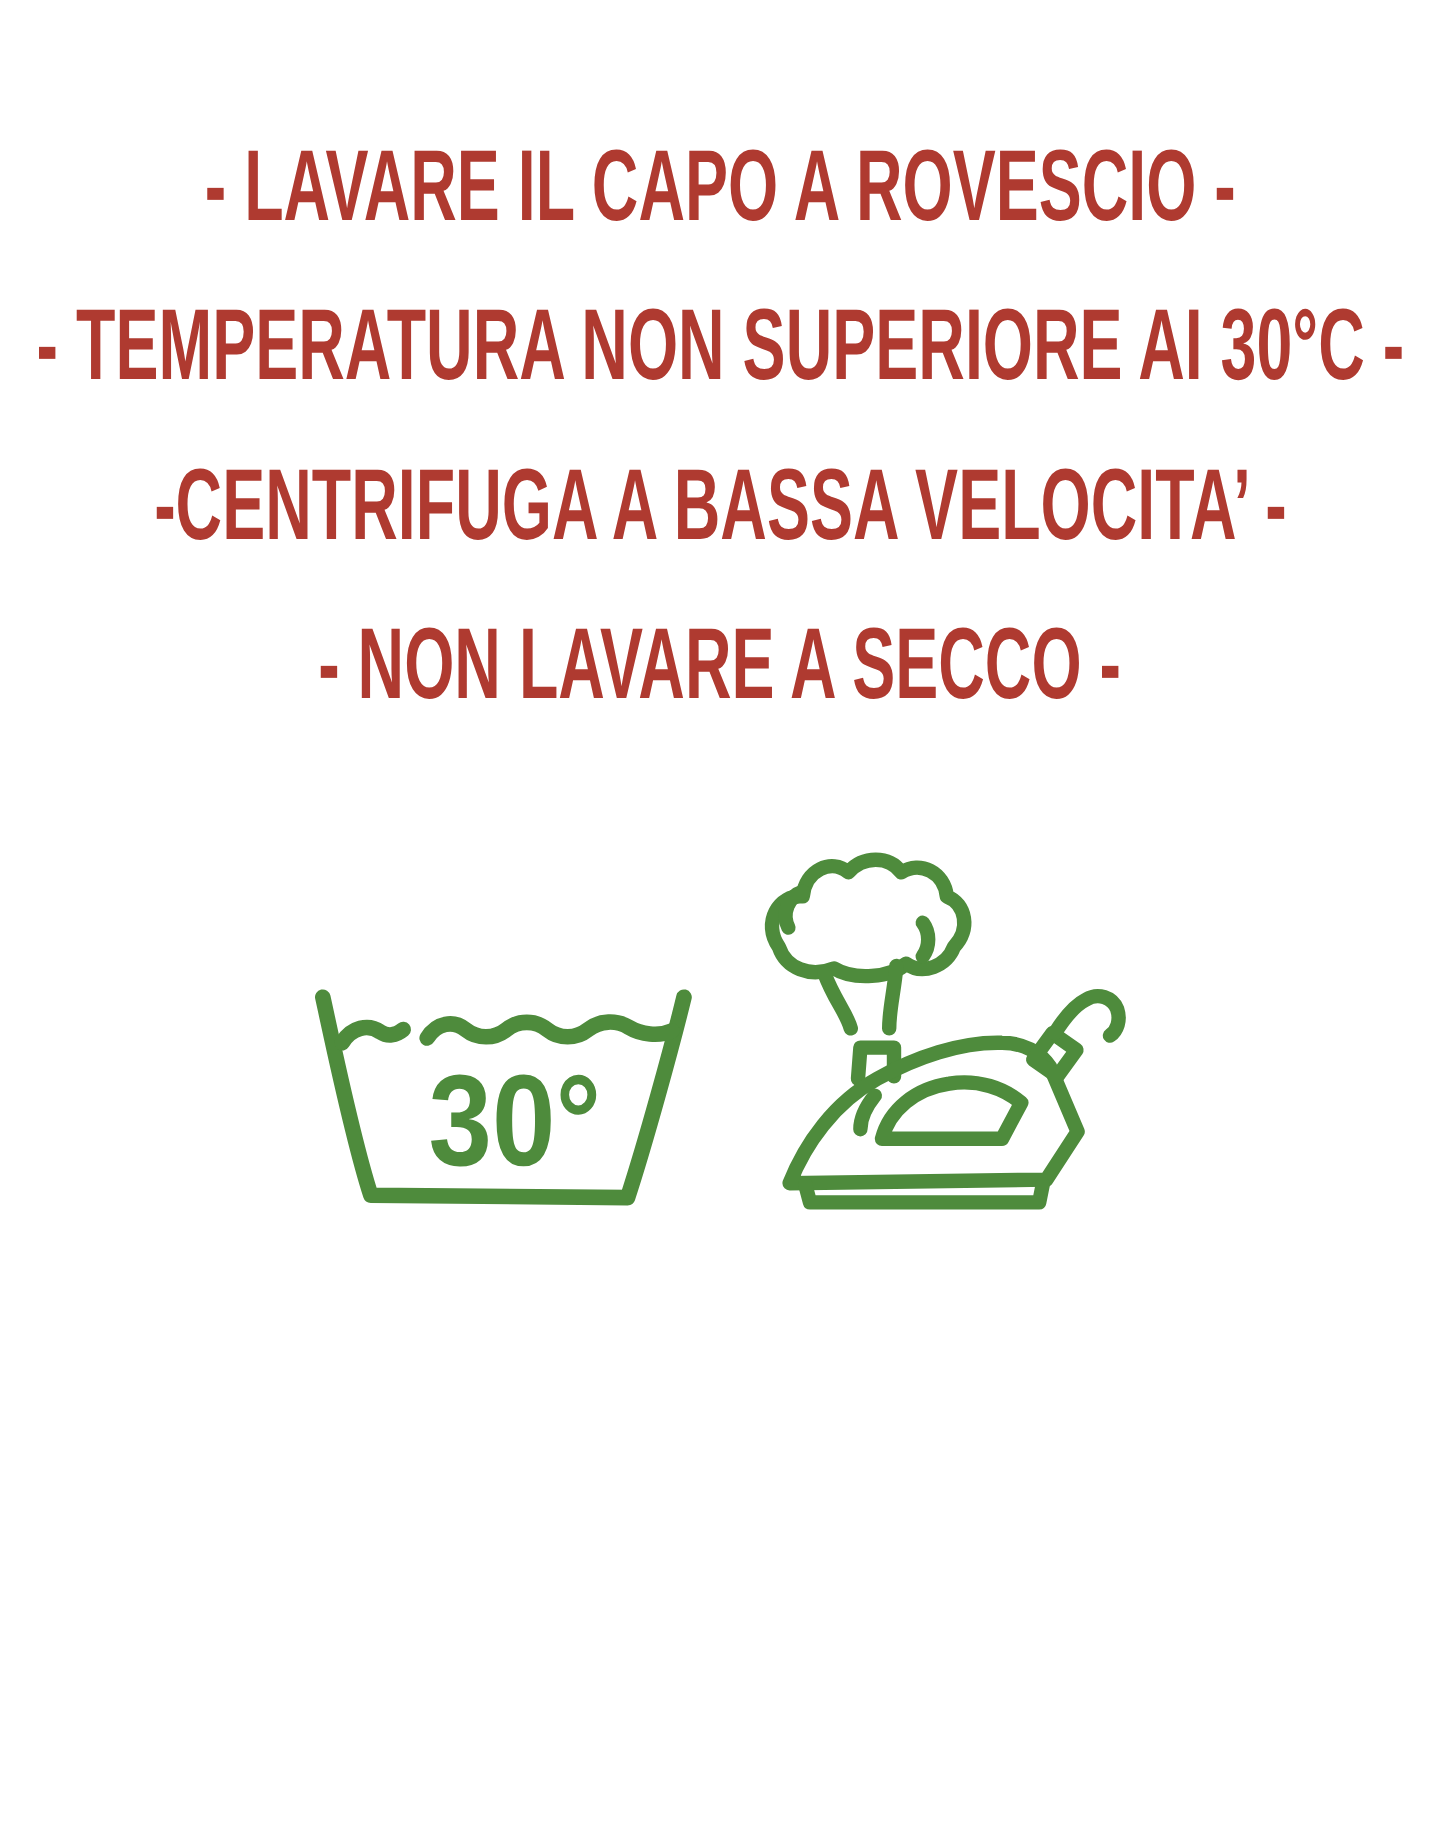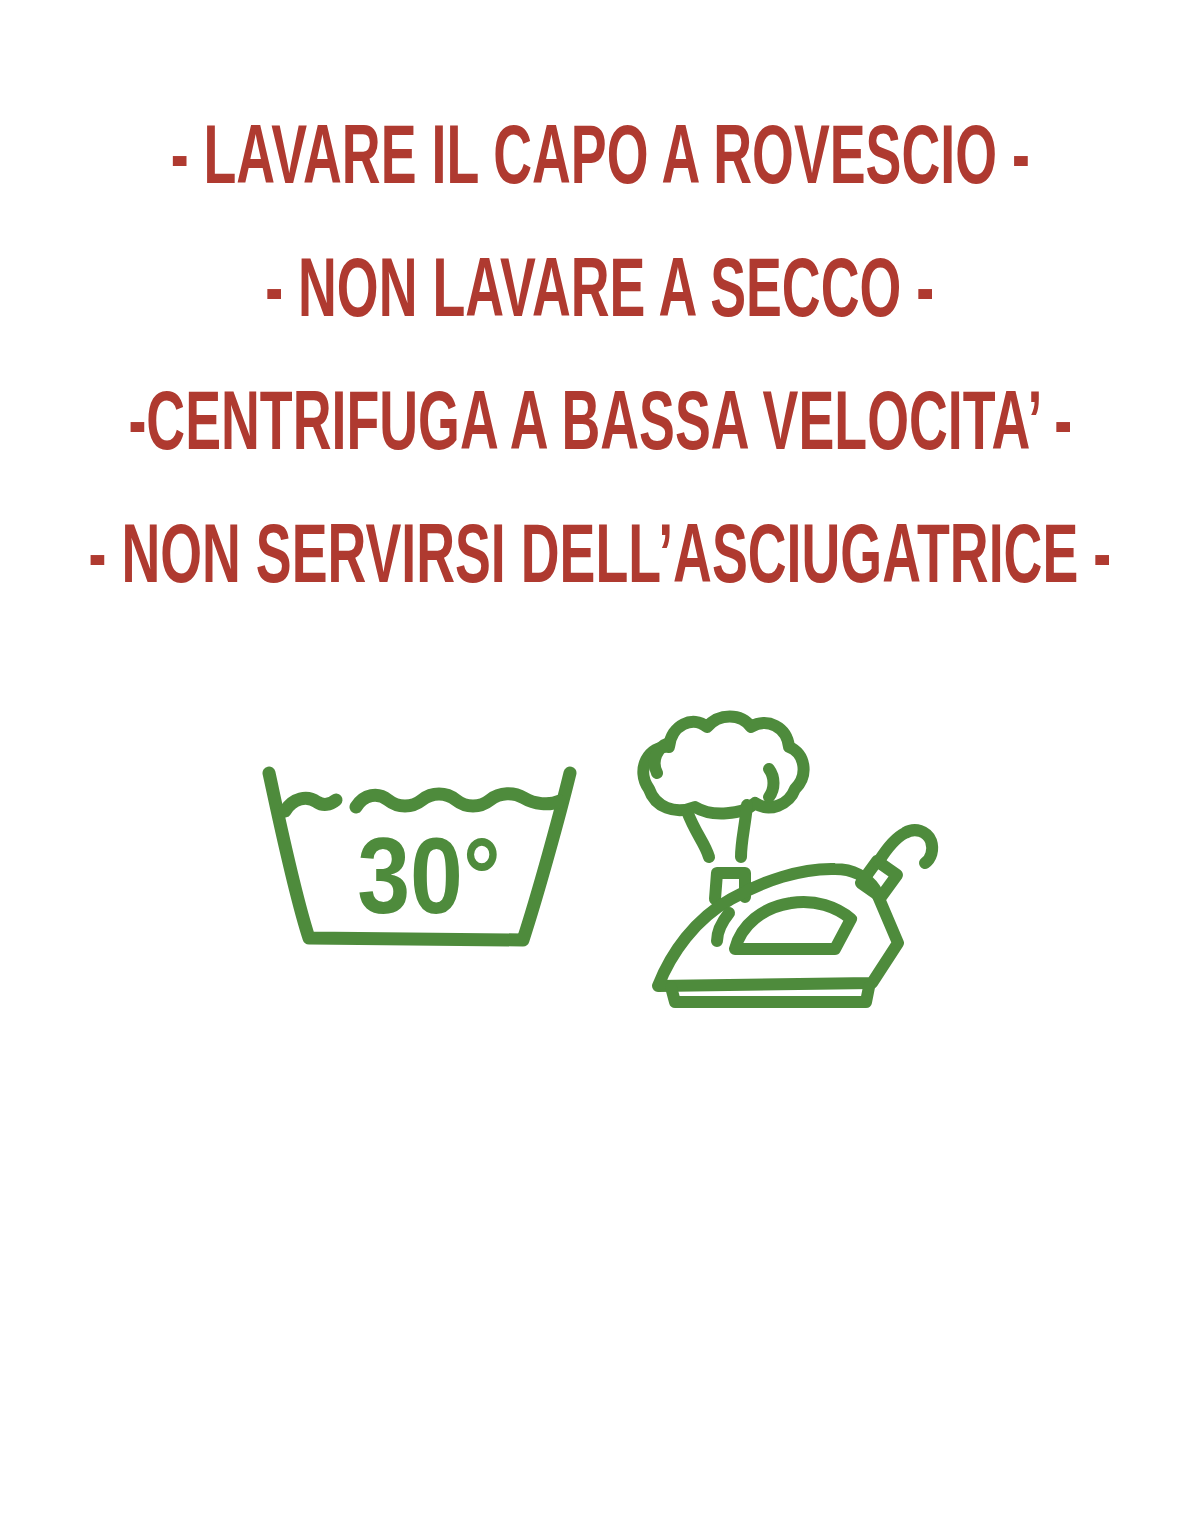--- a/index.html
+++ b/index.html
@@ -32,21 +32,21 @@
     line-height:1;
     color:var(--red);
     transform:scaleX(0.64);
     transform-origin:50% 50%;
     letter-spacing:0px;
   }
   .icons-row{
     margin-top:92px;
     display:flex;
     justify-content:center;
-    align-items:center;
+    align-items:flex-end;
     gap:65px;
   }
   .icons-row svg{overflow:visible;display:block;}
   .stroke{
     fill:none;
     stroke:var(--green);
     stroke-linecap:round;
     stroke-linejoin:round;
   }
   .basin-stroke{stroke-width:13px;}
@@ -61,27 +61,27 @@
 </head>
 <body>
 
 <main class="care-label">
 
   <section class="lines">
     <div class="line">
       <span class="line-text">- LAVARE IL CAPO A ROVESCIO -</span>
     </div>
     <div class="line">
-      <span class="line-text">- NON LAVARE A SECCO -</span>
+      <span class="line-text">- TEMPERATURA NON SUPERIORE AI 30°C -</span>
     </div>
     <div class="line">
       <span class="line-text">-CENTRIFUGA A BASSA VELOCITA’ -</span>
     </div>
     <div class="line">
-      <span class="line-text">- NON SERVIRSI DELL’ASCIUGATRICE -</span>
+      <span class="line-text">- NON LAVARE A SECCO -</span>
     </div>
   </section>
 
   <section class="icons-row">
 
     <svg width="310" height="175" viewBox="0 0 310 175" xmlns="http://www.w3.org/2000/svg">
       <path class="stroke basin-stroke" d="M5,3 C14,44 30,122 45,168 L259,170 C274,124 296,44 306,3" fill="none"></path>
       <path class="stroke basin-stroke" d="M21,41 C29,28 43,25 53,32 C59,36 66,35 72,30"></path>
       <path class="stroke basin-stroke" d="M92,37 C100,24 114,22 124,30 C134,38 148,38 158,30 C168,22 182,22 192,30 C202,38 216,38 226,30 C236,22 250,22 260,28 C270,34 285,36 296,31"></path>
       <text class="basin-temp" transform="translate(165,143) scale(0.88,1)" text-anchor="middle">30°</text>

